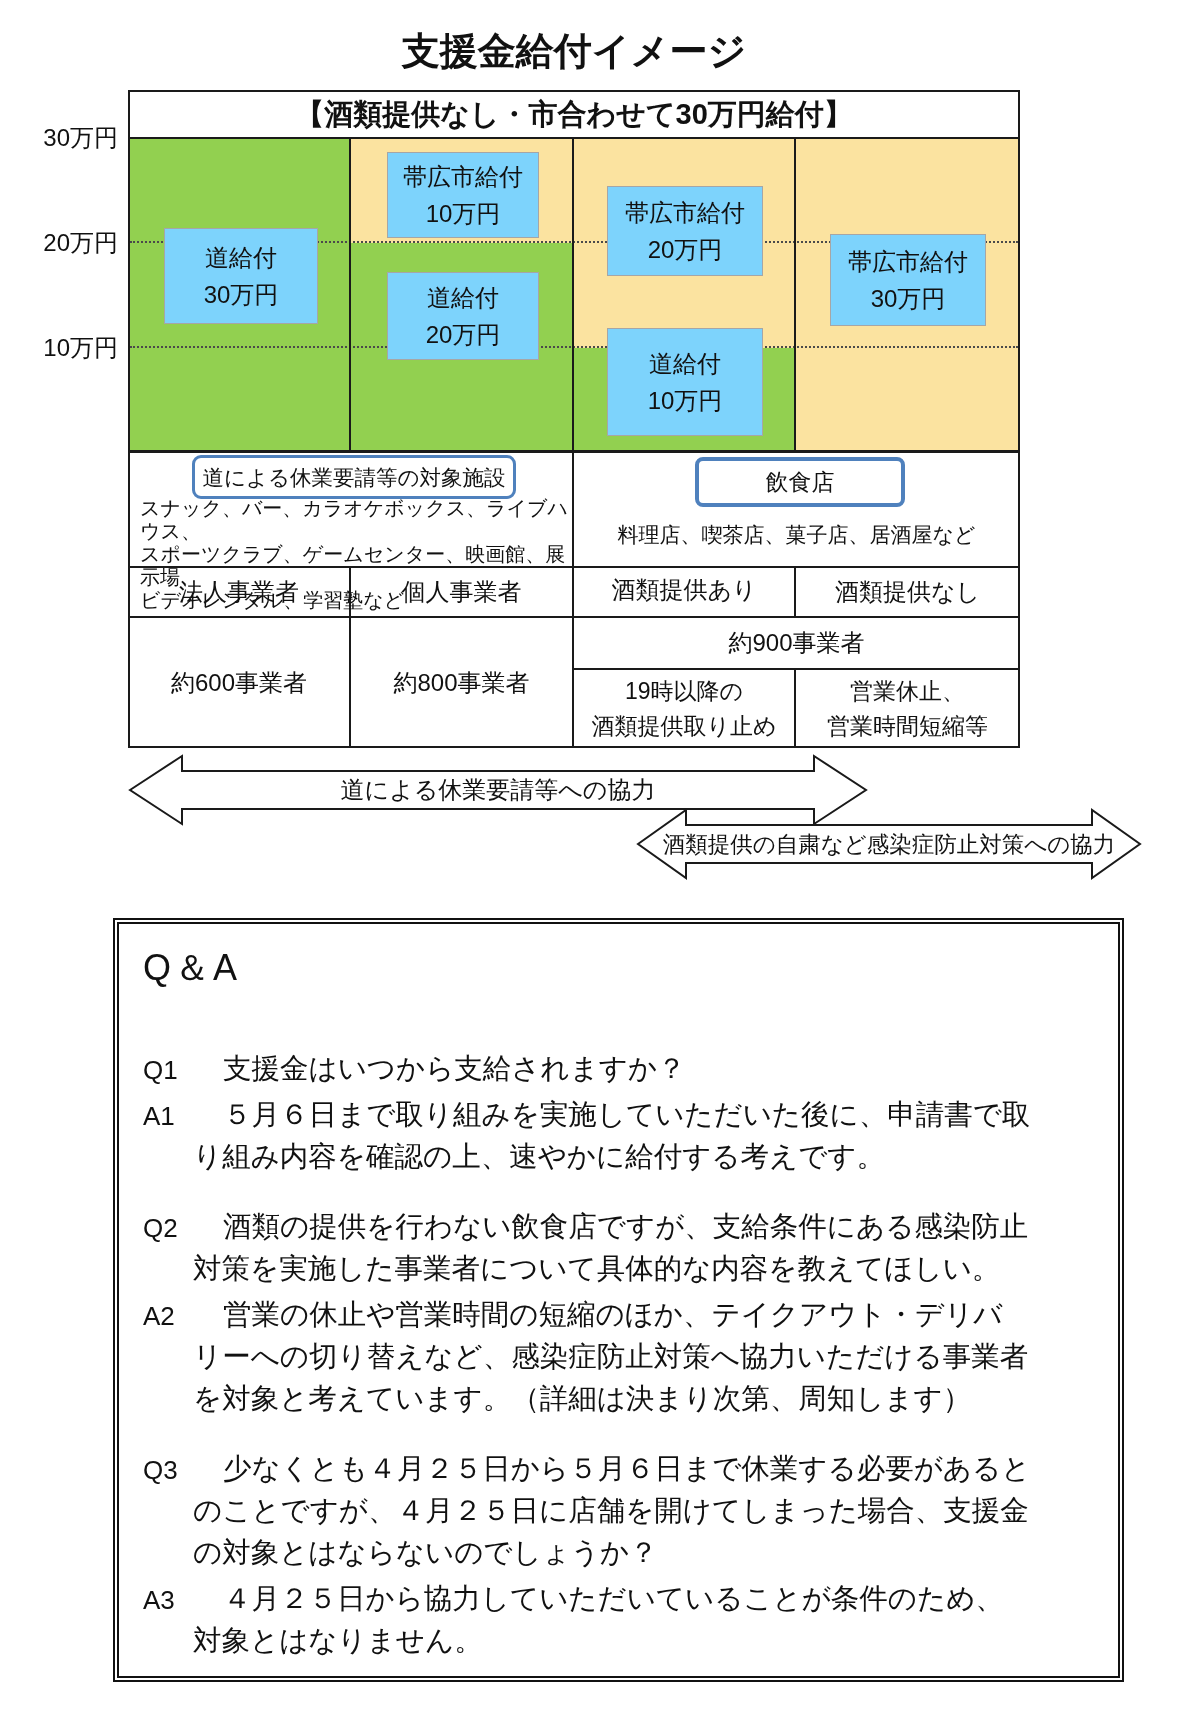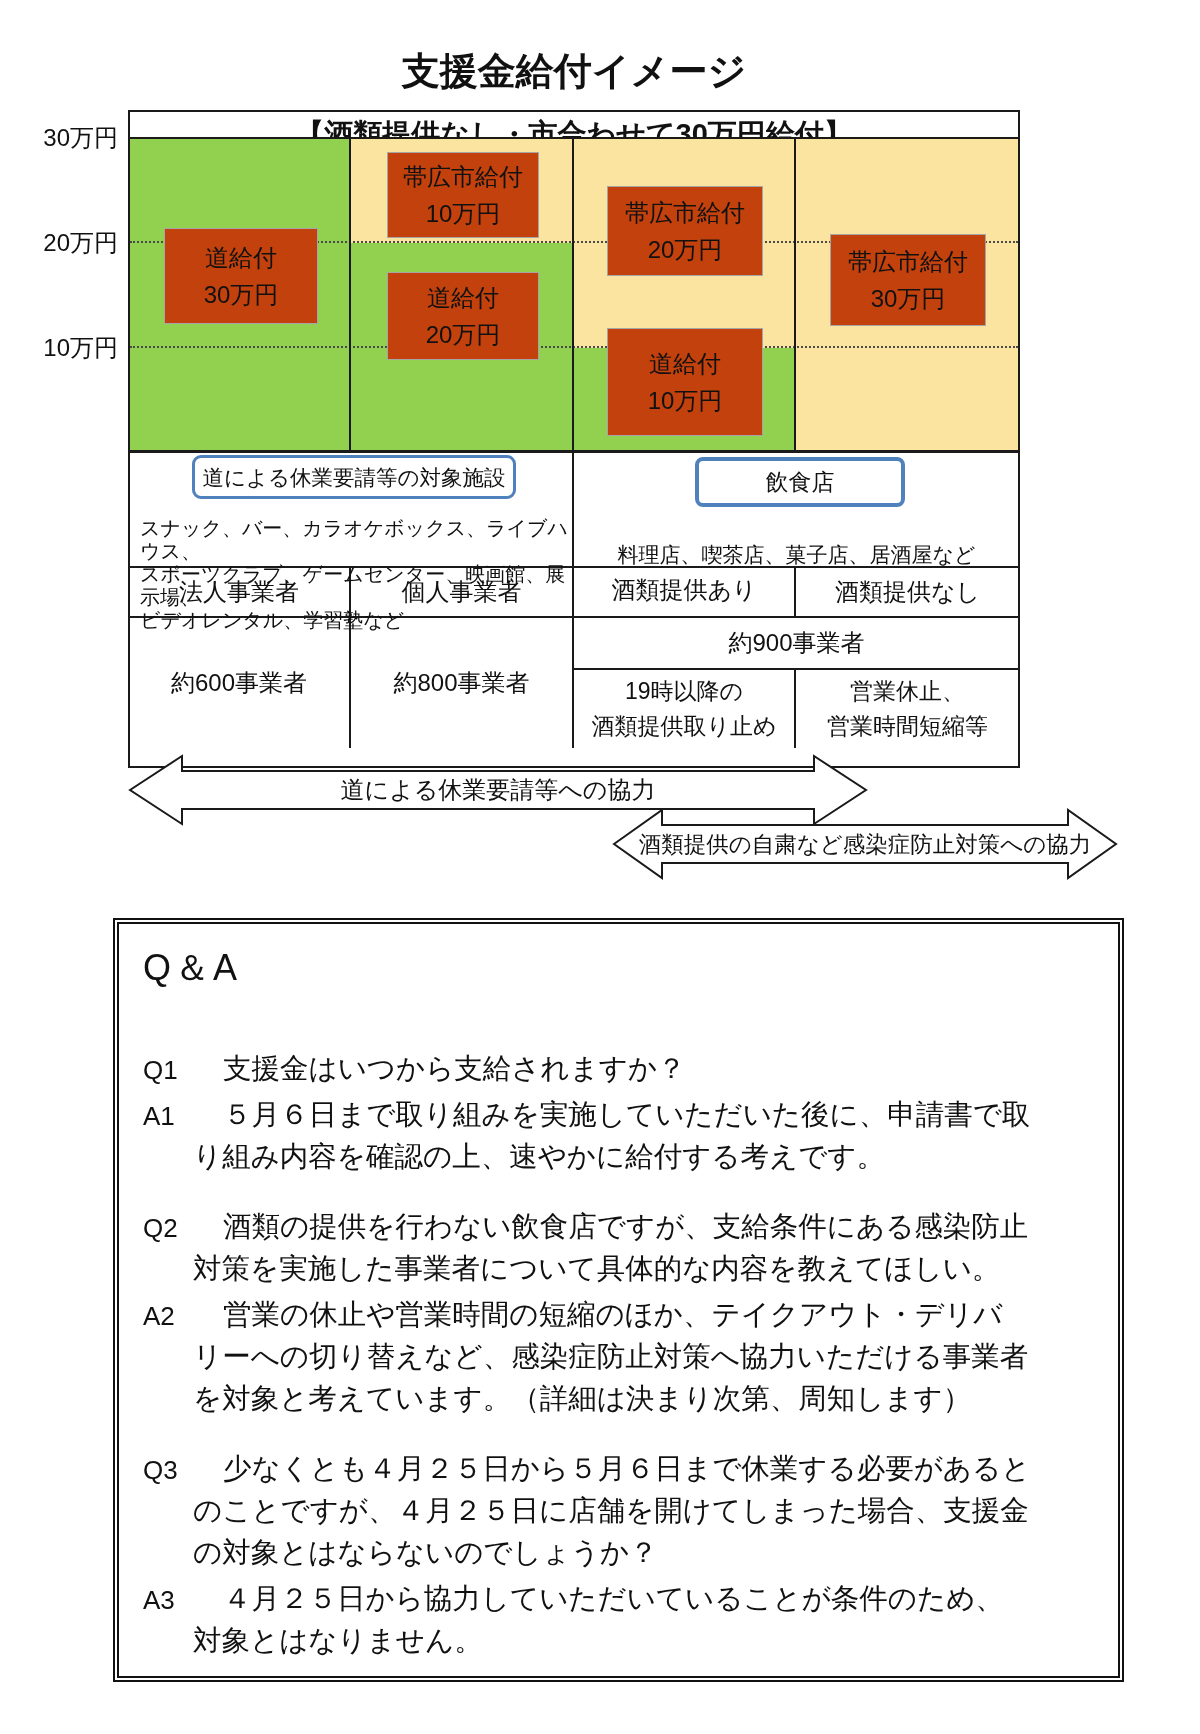--- a/index.html
+++ b/index.html
@@ -1,25 +1,25 @@
 <!DOCTYPE html>
 <html><head>
 <meta charset="utf-8">
 <style>
   html,body{margin:0;padding:0;background:#ffffff;}
   body{font-family:"Liberation Sans","DejaVu Sans",sans-serif;color:#111;}
   .canvas{position:relative;width:1200px;height:1734px;background:#fff;overflow:hidden;}
-  .abs{position:absolute;box-sizing:border-box;margin-top:20px;}
+  .abs{position:absolute;box-sizing:border-box;}
   .flexc{display:flex;align-items:center;justify-content:center;text-align:center;}
   .line{position:absolute;background:#1a1a1a;}
   .dotline{position:absolute;border-top:2px dotted #4a4a4a;height:0;}
   .seg{position:absolute;}
   .seg-green{background:#92d050;}
   .seg-orange{background:#fbe3a0;}
-  .bar-label{position:absolute;background:#c2410c;border:1px solid #a6a6a6;display:flex;flex-direction:column;align-items:center;justify-content:center;gap:13px;font-size:24px;line-height:1;}
+  .bar-label{position:absolute;background:#7dd3fc;border:1px solid #a6a6a6;display:flex;flex-direction:column;align-items:center;justify-content:center;gap:13px;font-size:24px;line-height:1;}
   .yaxis{position:absolute;width:88px;text-align:right;font-size:24px;}
   .badge{position:absolute;background:#fff;border:3px solid #4f81bd;border-radius:9px;display:flex;align-items:center;justify-content:center;}
   .cellhead{position:absolute;display:flex;align-items:center;justify-content:center;font-size:24px;text-align:center;}
   .arrowbox{position:absolute;}
   .arrowbox svg{position:absolute;left:0;top:0;}
   .arrowbox .atext{position:absolute;left:0;top:0;width:100%;height:100%;display:flex;align-items:center;justify-content:center;}
   .qa-box{position:absolute;left:113px;top:918px;width:1011px;height:764px;border:6px double #111;background:#fff;padding:10px 22px;box-sizing:border-box;}
   .qa-heading{font-size:36px;letter-spacing:3px;margin:10px 0 54px 2px;}
   .qa-item{position:relative;padding-left:52px;font-size:28.5px;line-height:42px;margin-bottom:6px;}
   .qa-item.q{margin-top:28px;margin-bottom:4px;}
@@ -115,21 +115,21 @@
     <div>営業時間短縮等</div>
   </div>
 
   <div class="arrowbox" style="left:128px;top:752px;width:740px;height:76px;z-index:3;">
     <svg width="740" height="76" viewBox="0 0 740 76">
       <polygon points="2,38 54,4 54,19 686,19 686,4 738,38 686,72 686,57 54,57 54,72" fill="#ffffff" stroke="#1a1a1a" stroke-width="2"></polygon>
     </svg>
     <div class="atext" style="font-size:24px;">道による休業要請等への協力</div>
   </div>
 
-  <div class="arrowbox" style="left:612px;top:806px;width:506px;height:76px;z-index:4;text-align:right;">
+  <div class="arrowbox" style="left:636px;top:806px;width:506px;height:76px;z-index:4;text-align:right;">
     <svg width="506" height="76" viewBox="0 0 506 76">
       <polygon points="2,38 50,4 50,19 456,19 456,4 504,38 456,72 456,57 50,57 50,72" fill="#ffffff" stroke="#1a1a1a" stroke-width="2"></polygon>
     </svg>
     <div class="atext" style="font-size:22.5px;">酒類提供の自粛など感染症防止対策への協力</div>
   </div>
 
   <div class="qa-box">
     <div class="qa-heading">Q＆A</div>
 
     <div class="qa-item q first">

